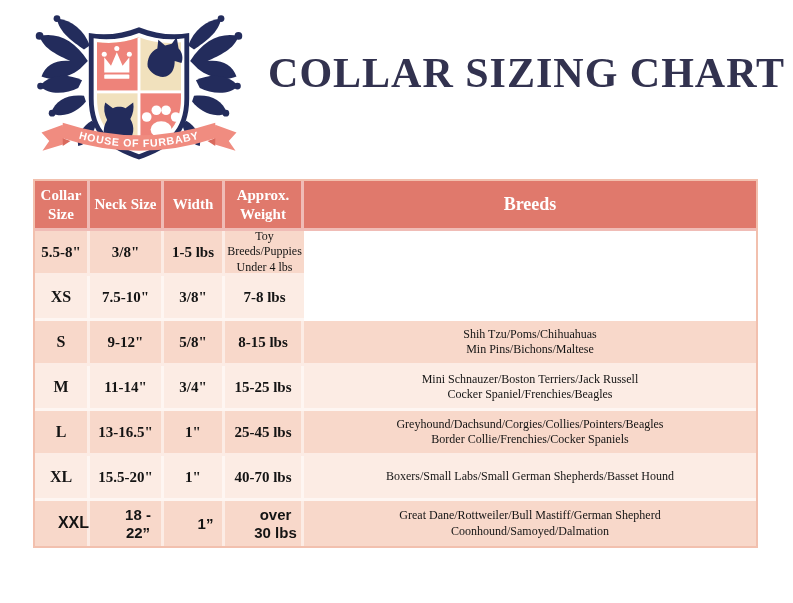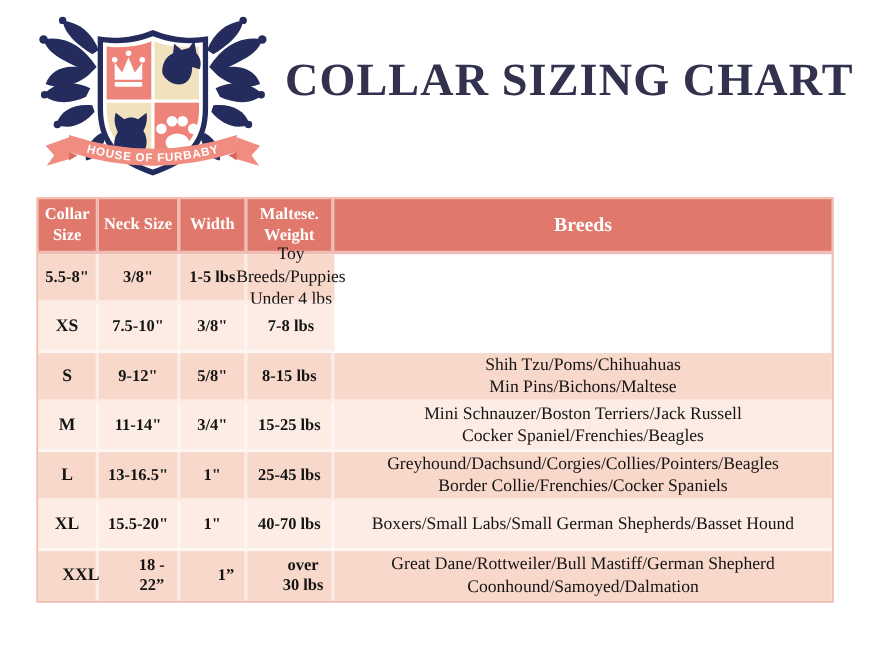--- a/index.html
+++ b/index.html
@@ -10,21 +10,21 @@
   }
   *{box-sizing:border-box;}
   html,body{margin:0;padding:0;}
   body{
     width:793px;height:603px;background:#ffffff;overflow:hidden;
     font-family:"Liberation Serif","DejaVu Serif",serif;
   }
   .top{display:flex;align-items:center;padding:6px 8px 0 28px;height:172px;}
   .logo-box{flex:none;width:222px;height:168px;}
   .page-title{
-    flex:1;text-align:center;font-size:42px;font-weight:bold;
+    flex:1;text-align:right;font-size:42px;font-weight:bold;
     color:var(--title-color);letter-spacing:1px;margin-top:-4px;
     font-family:"Liberation Serif","DejaVu Serif",serif;
   }
   .table-wrap{
     margin:7px 0 0 33px;width:725px;
     border:2px solid var(--table-border);
   }
   .trow{display:grid;grid-template-columns:55px 74px 61px 79px 1fr;}
   .cell{
     border-right:3px solid rgba(255,255,255,.5);
@@ -37,24 +37,24 @@
   .head .cell{
     background:var(--header-bg);color:#ffffff;font-weight:bold;
     font-size:15px;line-height:1.25;height:50px;padding:0 2px;
   }
   .head .cell.breeds-h{font-size:18px;}
   .trow.dark .cell{background:var(--row-dark);}
   .trow.light .cell{background:var(--row-light);}
   .body-row .cell{height:45px;color:var(--text-color);}
   .cell.size{font-weight:bold;font-size:16px;}
   .cell.num{font-weight:bold;font-size:15px;}
-  .cell.breeds{font-size:16px;line-height:1.28;}
+  .cell.breeds{font-size:12px;line-height:1.28;}
   .cell .line{display:block;}
   .cell .line:empty{display:none;}
-  .sans{font-family:Liberation Serif, serif;font-size:13.5px;line-height:1.15;padding-left:25px;}
+  .sans{font-family:Liberation Sans, sans-serif;font-size:13.5px;line-height:1.15;padding-left:25px;}
   svg text{font-family:"Liberation Sans","DejaVu Sans",sans-serif;}
 </style>
 </head>
 <body>
 
 <div class="top">
   <div class="logo-box">
     <svg width="222" height="168" viewBox="0 0 230 170">
 
       <g id="flourishL" style="fill:var(--logo-navy)">
@@ -119,21 +119,21 @@
     </svg>
   </div>
   <h1 class="page-title">COLLAR SIZING CHART</h1>
 </div>
 
 <div class="table-wrap">
   <div class="trow head">
     <div class="cell">Collar Size</div>
     <div class="cell">Neck Size</div>
     <div class="cell">Width</div>
-    <div class="cell">Maltese. Weight</div>
+    <div class="cell">Approx. Weight</div>
     <div class="cell breeds-h">Breeds</div>
   </div>
 
   <div class="trow body-row dark">
     <div class="cell num">5.5-8"</div>
     <div class="cell num">3/8"</div>
     <div class="cell num">
       <span class="line">1-5 lbs</span>
 
     </div>

